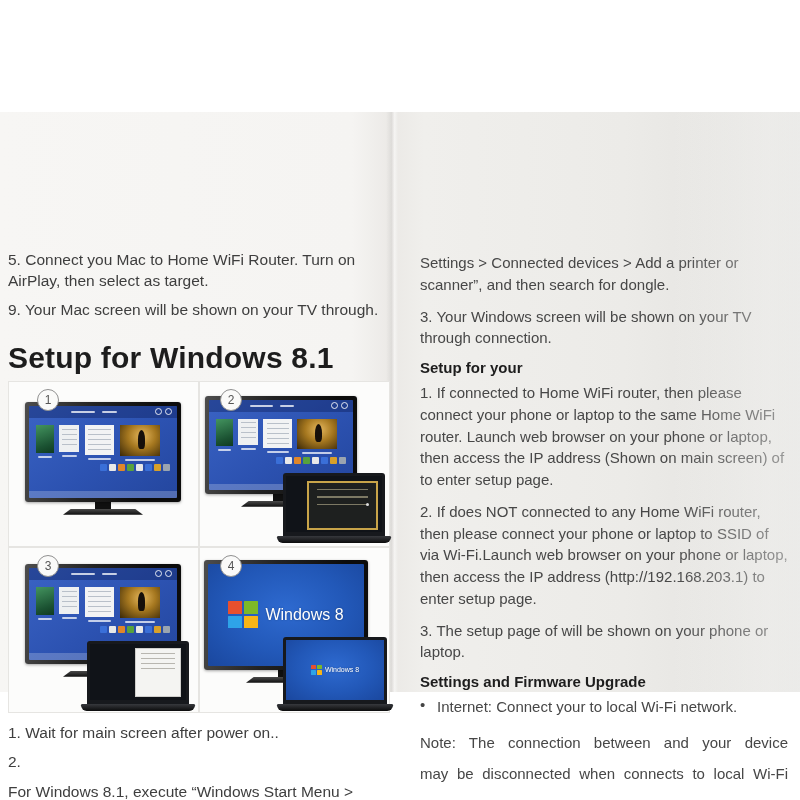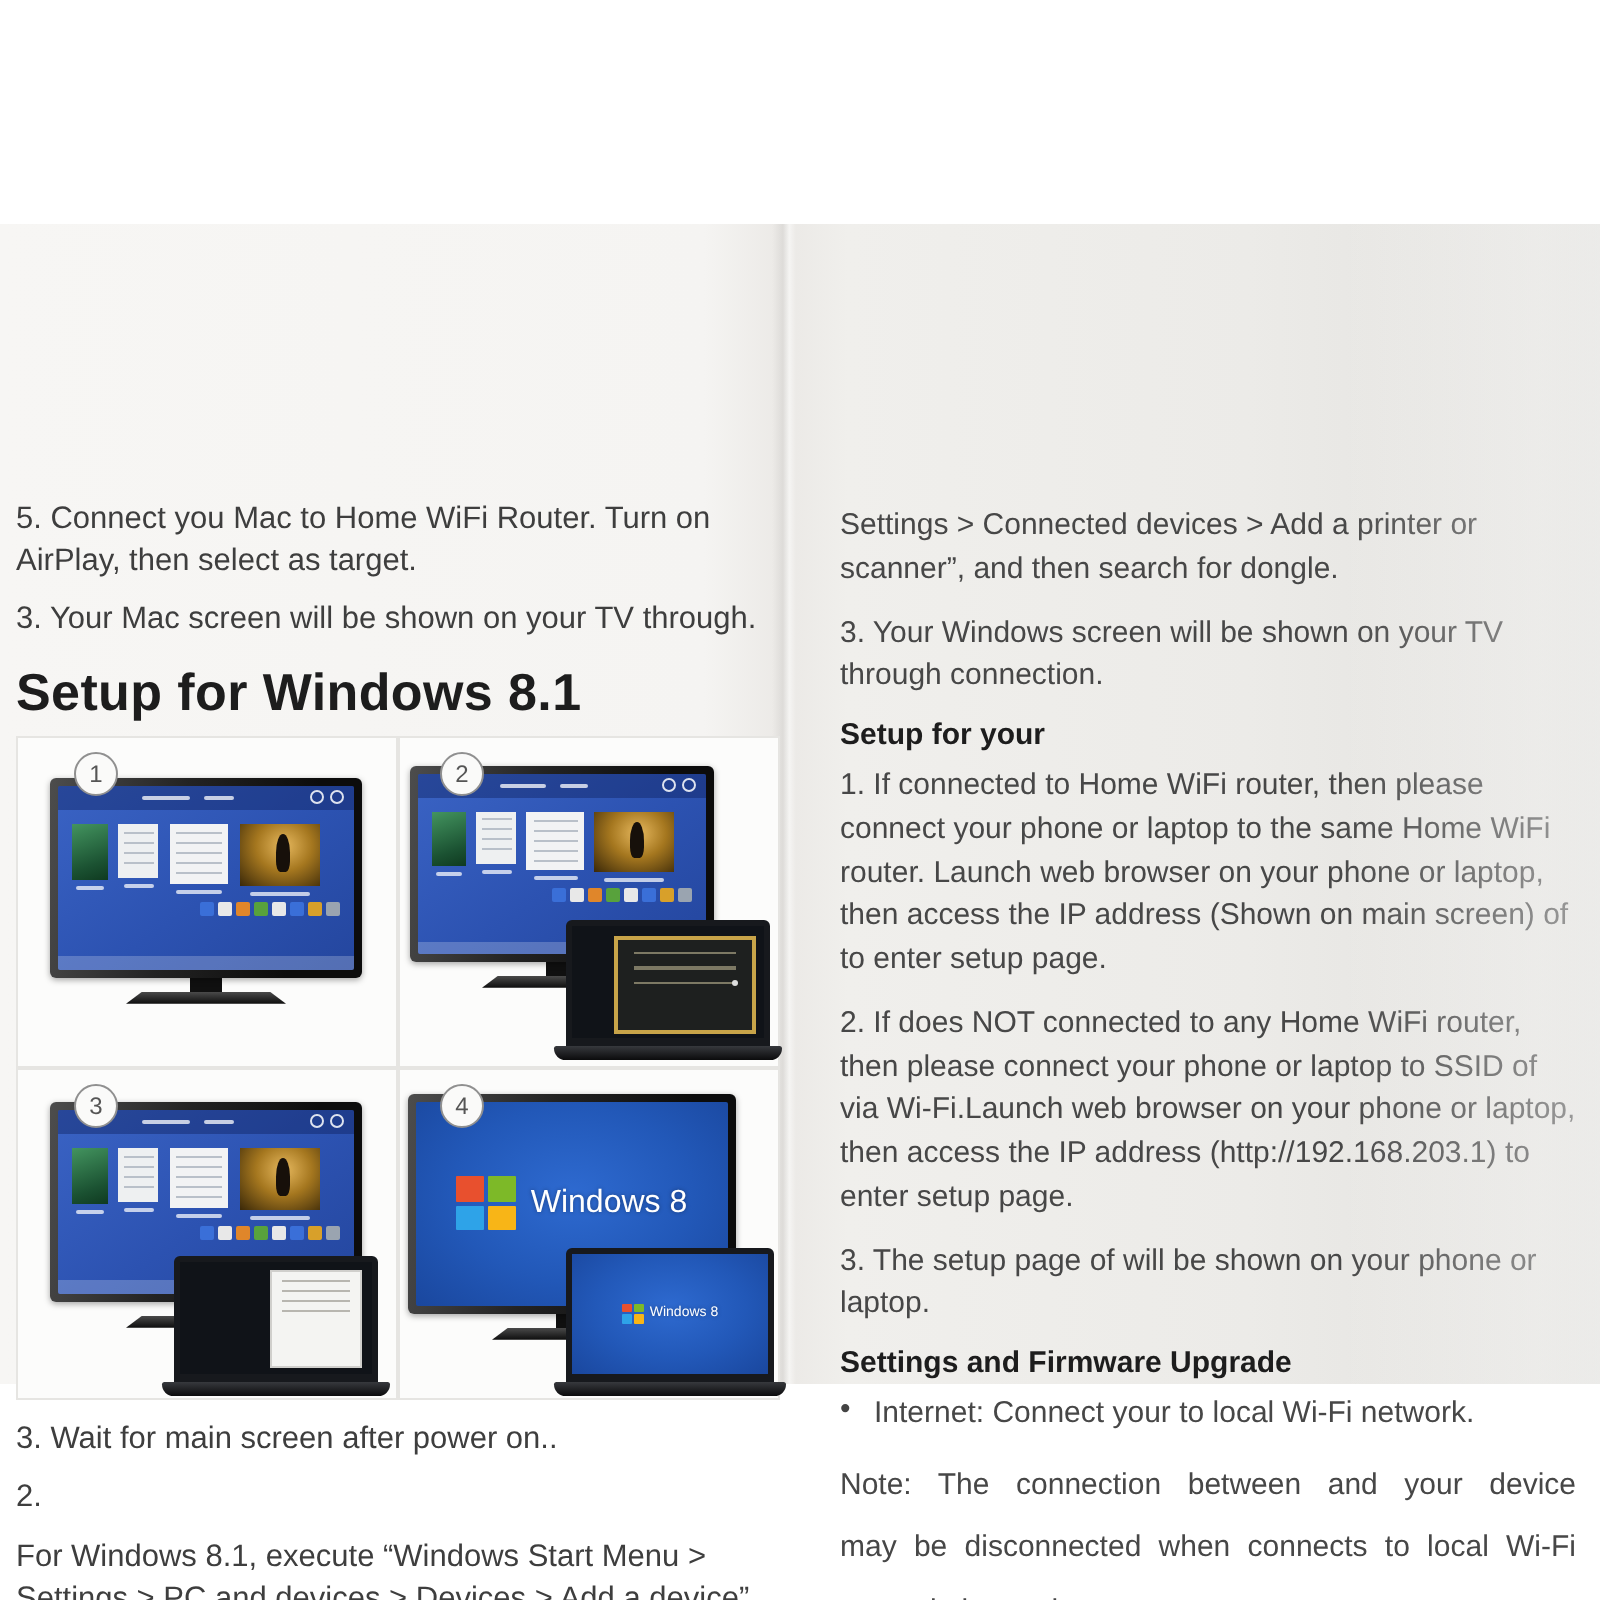--- a/index.html
+++ b/index.html
@@ -11,21 +11,21 @@
   .fold{position:absolute;left:386px;top:0;bottom:0;width:12px;
     background:linear-gradient(90deg,rgba(0,0,0,0),rgba(0,0,0,.06) 45%,rgba(255,255,255,.5) 72%,rgba(0,0,0,0));}
   .wash{position:absolute;right:0;top:0;bottom:0;width:130px;z-index:9;pointer-events:none;
     background:linear-gradient(90deg,rgba(255,255,255,0),rgba(251,251,250,.5));}
   
   .col-left{position:absolute;left:8px;top:138px;width:378px;}
   .col-right{position:absolute;left:420px;top:140px;width:368px;}
   .p{font-size:15.5px;color:#3e3e3e;margin:0 0 9px;line-height:1.33;}
   .col-right .p{font-size:15px;color:#474747;line-height:1.45;margin:0 0 10px;}
   h2,h3{font-weight:bold;color:#1d1d1d;}
-  h2{font-size:26px;margin:10px 0 4px;letter-spacing:.2px;}
+  h2{font-size:30px;margin:20px 0 4px;letter-spacing:.2px;}
   h3{font-size:15px;margin:2px 0 6px;}
   .bullet{display:flex;margin:0 0 9px;}
   .bullet .b{width:17px;font-size:15px;color:#444;}
   .bullet .t{flex:1;font-size:15px;color:#474747;line-height:1.45;}
   .note{font-size:15px;color:#474747;line-height:2.1;text-align:justify;word-spacing:4px;margin:0 0 9px;}
   
   .figgrid{display:grid;grid-template-columns:1fr 1fr;width:382px;margin:6px 0 10px;}
   .figcell{position:relative;height:164px;background:#fcfcfb;border:1px solid #e6e5e2;overflow:visible;}
   .fignum{position:absolute;top:7px;left:28px;width:20px;height:20px;border:1.5px solid #909090;
     border-radius:50%;color:#555;font-size:12px;display:flex;align-items:center;justify-content:center;
@@ -102,21 +102,21 @@
   .f4 .laptop{right:2px;bottom:1px;width:104px;}
 </style>
 </head>
 <body>
 
 <div class="page">
   <div class="fold"></div>
 
   <div class="col-left">
     <p class="p">5. Connect you Mac to Home WiFi Router. Turn on AirPlay, then select as target.</p>
-    <p class="p">3. Your Mac screen will be shown on your TV through.</p>
+    <p class="p">9. Your Mac screen will be shown on your TV through.</p>
     <h2>Setup for Windows 8.1</h2>
 
     <div class="figgrid">
 
       <div class="figcell f1">
         <div class="fignum">
           <span>1</span>
           </div>
         <div class="tv">
           <div class="bezel">
@@ -326,21 +326,21 @@
                 <span class="w8q q-yellow"></span>
               </span>
               <span class="w8text">Windows 8</span>
             </div>
           </div>
           <div class="lap-base"></div>
         </div>
       </div>
     </div>
 
-    <p class="p">3. Wait for main screen after power on..</p>
+    <p class="p">1. Wait for main screen after power on..</p>
     <p class="p">2.</p>
     <p class="p">For Windows 8.1, execute “Windows Start Menu &gt; Settings &gt; PC and devices &gt; Devices &gt; Add a device”, and then search for dongle.</p>
 
   </div>
 
   <div class="col-right">
     <p class="p">Settings &gt; Connected devices &gt; Add a printer or scanner”, and then search for dongle.</p>
     <p class="p">3. Your Windows screen will be shown on your TV through  connection.</p>
     <h3>Setup for your</h3>
     <p class="p">1. If connected to Home WiFi router, then please connect your phone or laptop to the same Home WiFi router. Launch web browser on your phone or laptop, then access the IP address (Shown on main screen) of to enter setup page.</p>

